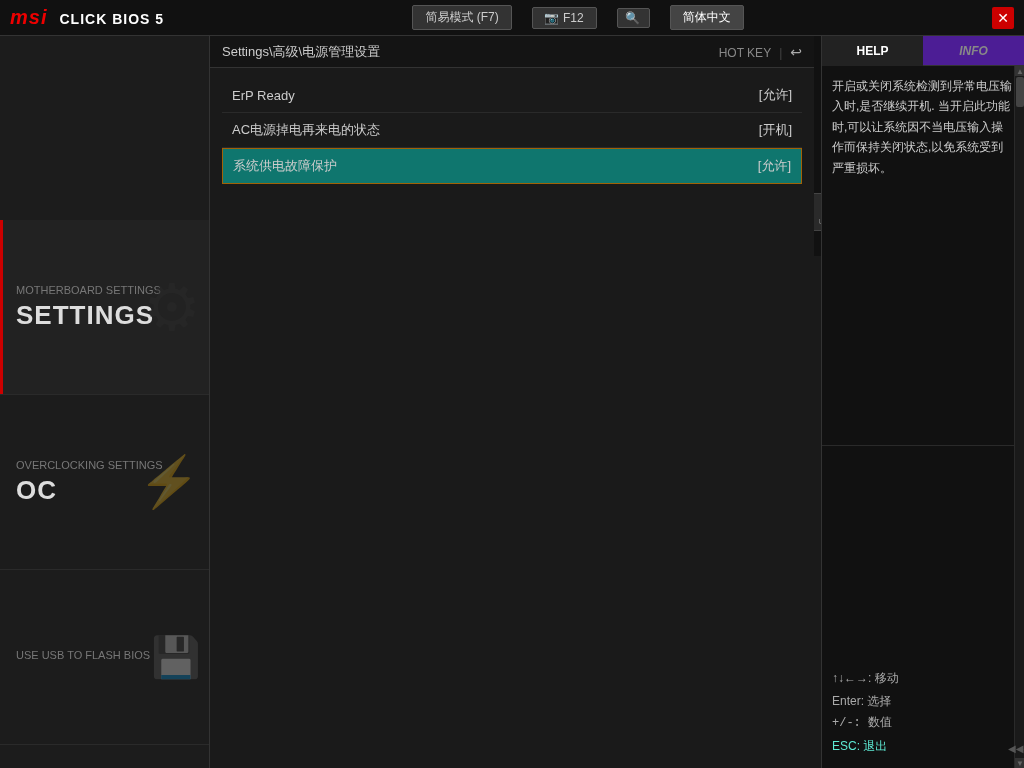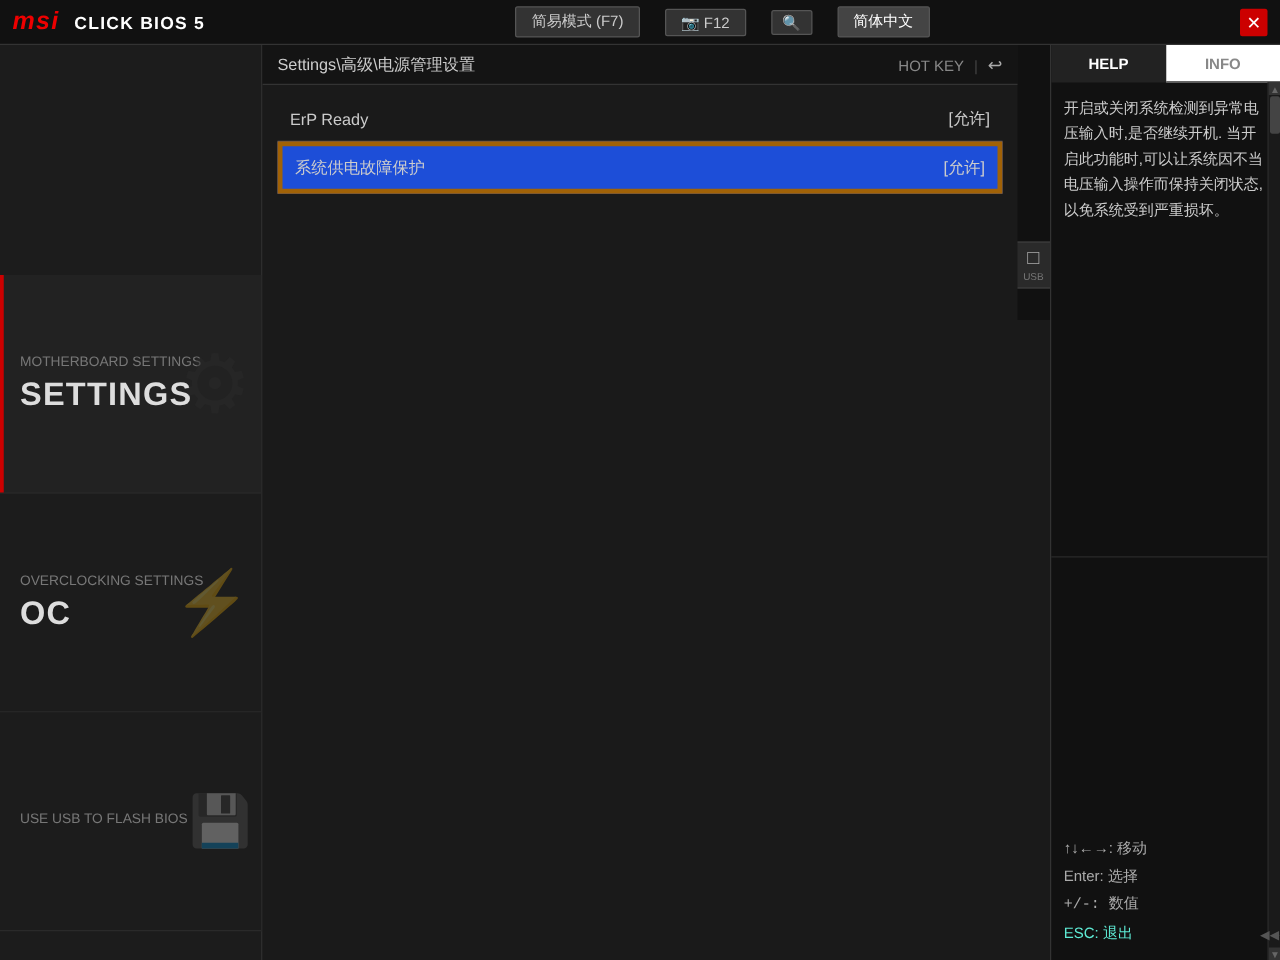--- a/index.html
+++ b/index.html
@@ -227,50 +227,50 @@
     }
     .settings-row {
       display: flex;
       align-items: center;
       justify-content: space-between;
       padding: 8px 10px;
       border-bottom: 1px solid #2a2a2a;
       cursor: pointer;
       font-size: 13px;
     }
-    .settings-row.highlighted { background: #1d4ed8; border: 4px solid #a16207; gap: 47px; }
+    .settings-row.highlighted { background: #0f766e; border: 1px solid #a16207; gap: 47px; }
     .setting-name { color: #ccc; }
     .setting-val { color: #ccc; }
 
     
     #right-panel {
       position: absolute;
       top: 36px;
       right: 0;
-      width: 184px;
+      width: 203px;
       bottom: 0;
       background: #111;
       border-left: 1px solid #333;
     }
     #right-tabs {
       display: flex;
       height: 30px;
     }
     .right-tab {
       flex: 1;
       display: flex;
       align-items: center;
       justify-content: center;
       font-size: 12px;
       font-weight: bold;
       cursor: pointer;
       border-bottom: 1px solid #333;
     }
     .right-tab.active { background: #222; color: #fff; border-bottom: none; }
-    .right-tab.inactive { background: #ffffff; color: #888; }
+    .right-tab.inactive { background: #4c1d95; color: #888; font-style: italic; }
 
     #help-content {
       padding: 10px;
       font-size: 12px;
       color: #ccc;
       line-height: 1.7;
       border-bottom: 1px solid #2a2a2a;
       min-height: 380px;
     }
 
@@ -528,20 +528,24 @@
       <span class="hotkey-back">↩</span>
     </div>
   </div>
 
   <div id="settings-table">
 
   <div class="settings-row">
         <span class="setting-name">ErP Ready</span>
         <span class="setting-val">[允许]</span>
       </div>
+      <div class="settings-row">
+        <span class="setting-name">AC电源掉电再来电的状态</span>
+        <span class="setting-val">[开机]</span>
+      </div>
       <div class="settings-row highlighted">
         <span class="setting-name">系统供电故障保护</span>
         <span class="setting-val">[允许]</span>
       </div>
     </div>
 </div>
 
 <div id="right-panel">
   <div id="right-tabs">
     <div class="right-tab active">HELP</div>

